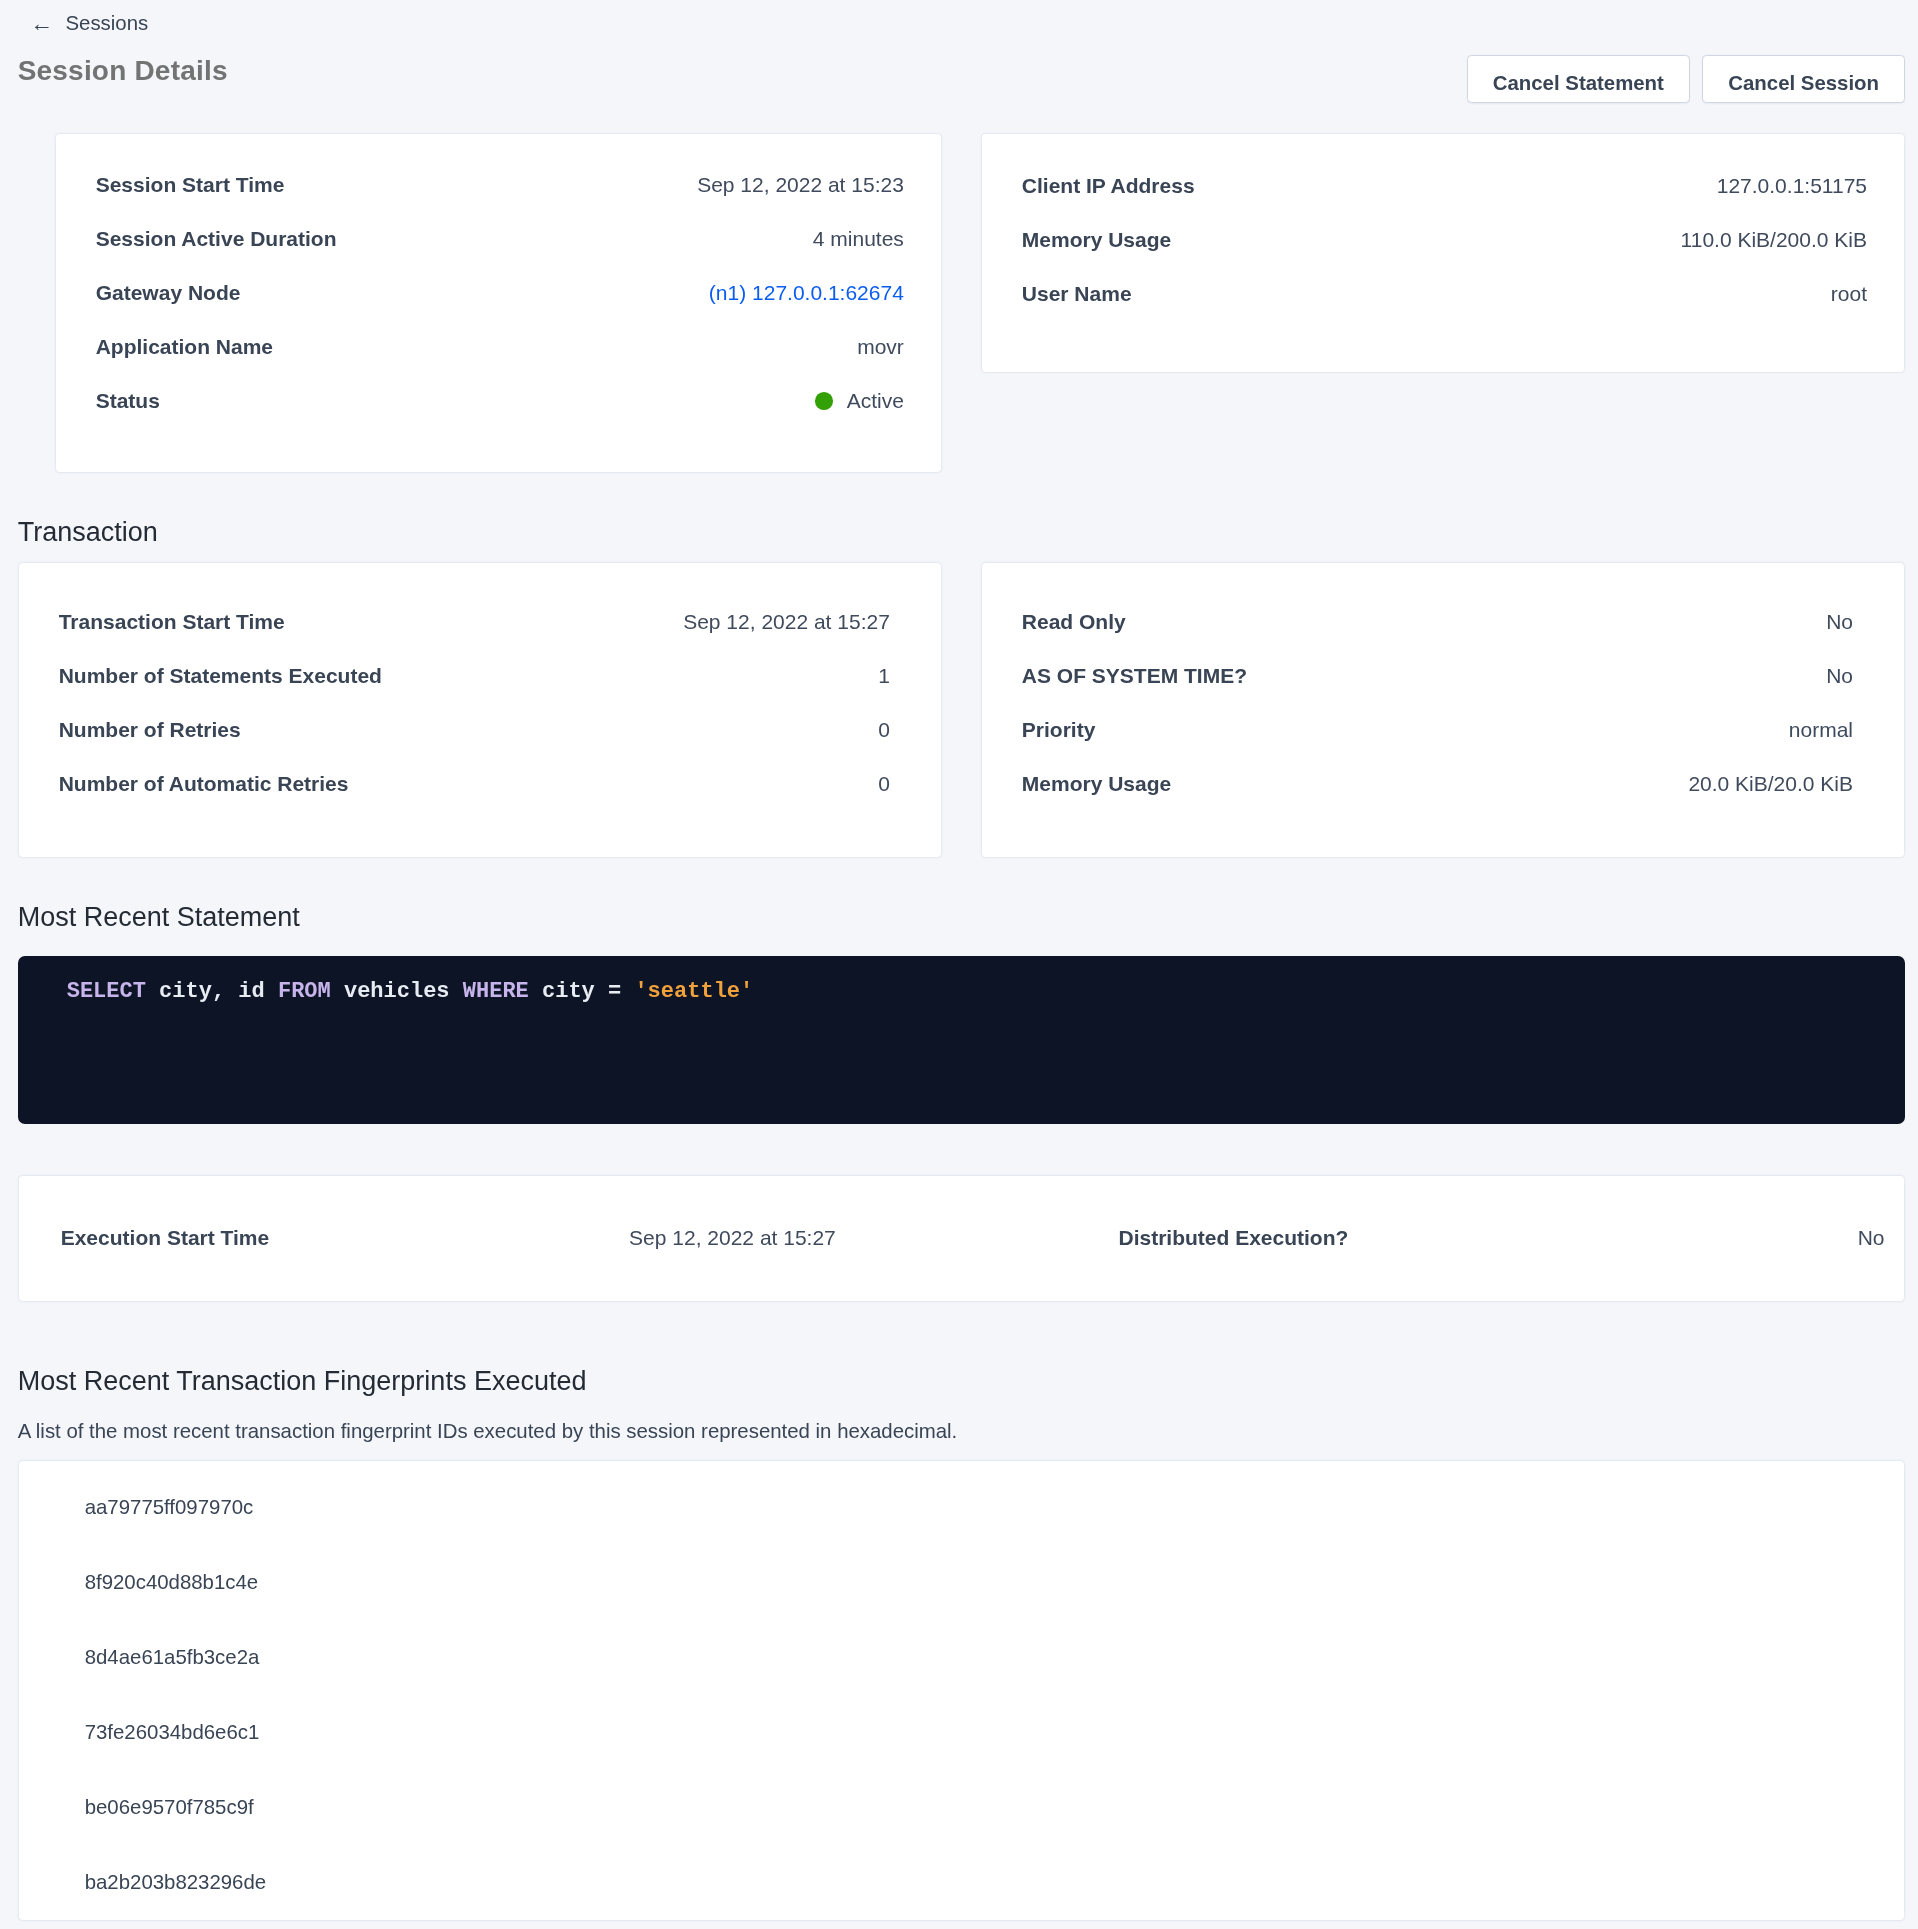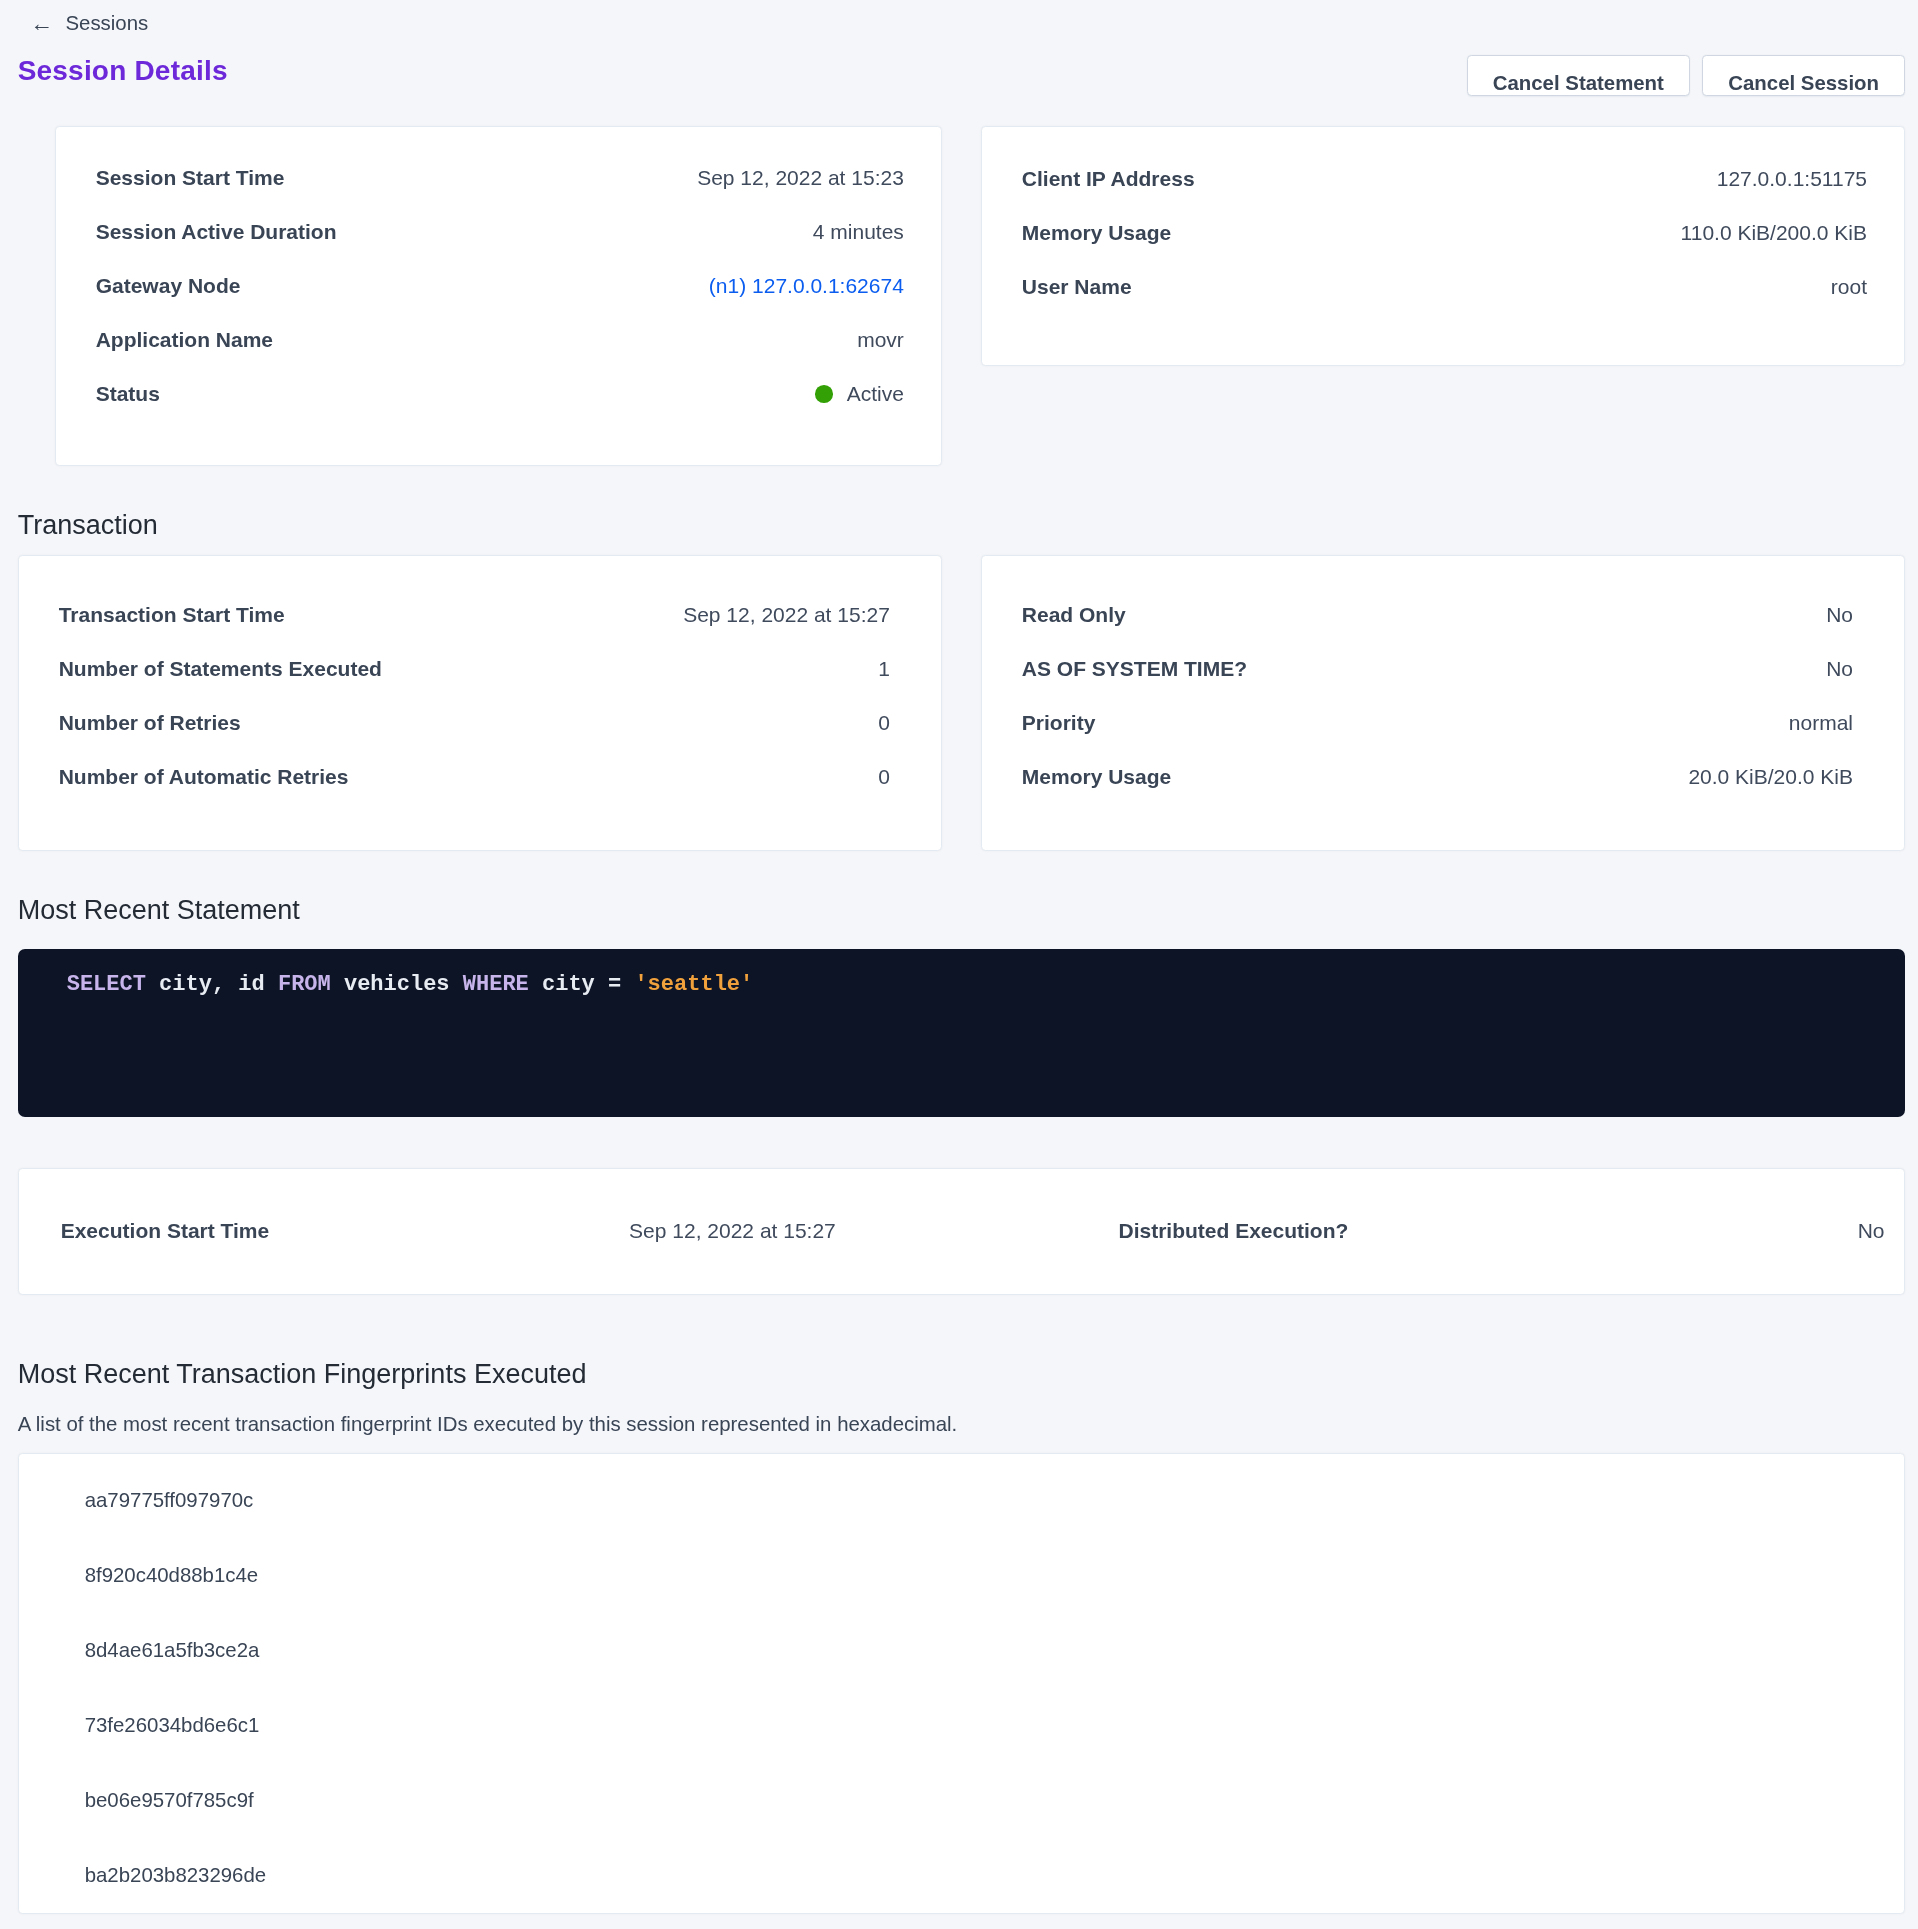--- a/index.html
+++ b/index.html
@@ -12,27 +12,27 @@
   }
   .container { padding: 7px 14px 32px 17.7px; }
 
   
   .back-row { display: flex; align-items: center; gap: 12.4px; padding: 5.3px 0 0 12.4px; }
   .back-row .arrow { font-size: 23px; color: #394455; line-height: 1; }
   .back-row .back-label { font-size: 20.4px; color: #394455; }
 
   
   .header-row { display: flex; align-items: flex-start; justify-content: space-between; margin-top: 19.5px; }
-  .page-title { font-size: 28px; font-weight: 700; color: #6d28d9; letter-spacing: 0.2px; }
+  .page-title { font-size: 28px; font-weight: 700; color: #737373; letter-spacing: 0.2px; }
   .header-buttons { display: flex; gap: 12.4px; }
   .btn {
     background: #ffffff;
     border: 0.9px solid #d0d7e2;
     border-radius: 4.4px;
-    height: 41px;
+    height: 48px;
     padding: 16px 25px;
     font-family: "Liberation Sans", sans-serif;
     font-size: 20.4px;
     font-weight: 700;
     color: #394455;
     cursor: pointer;
     box-shadow: 0 0.9px 1.8px rgba(25,38,60,0.06);
   }
 
   

